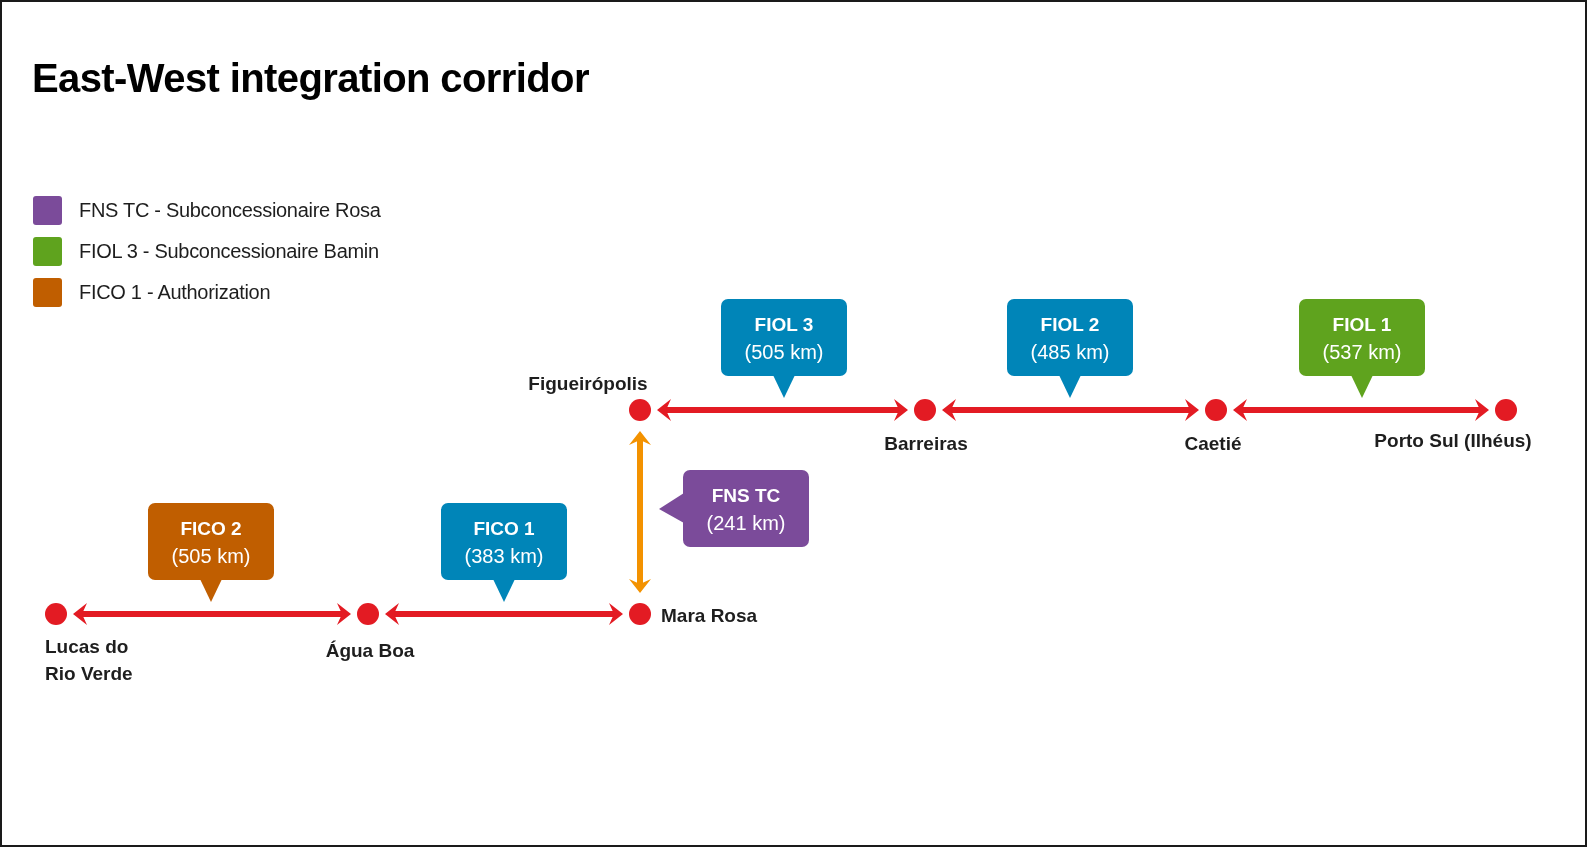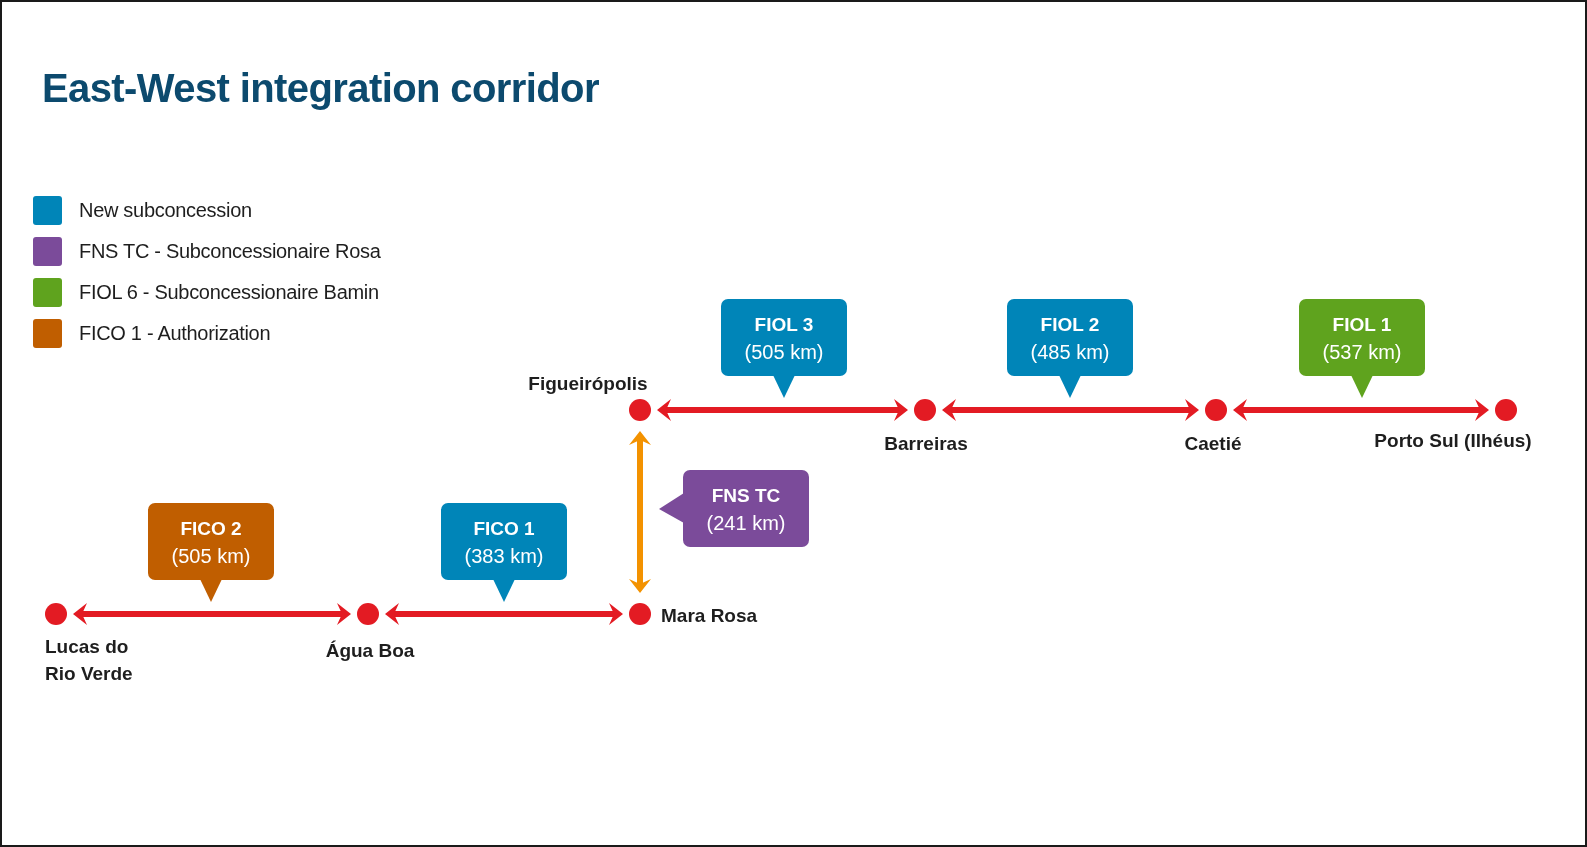--- a/index.html
+++ b/index.html
@@ -21,23 +21,23 @@
       height: 843px;
       border: 2px solid #1a1a1a;
       background: #ffffff;
     }
     .title {
       position: absolute;
       left: 32px;
       top: 56px;
       font-size: 40px;
       font-weight: 700;
-      color: #0c4a6e;
+      color: #000000;
       letter-spacing: -0.6px;
-      margin: 10px;
+      margin: 0;
       white-space: nowrap;
     }
     .legend {
       position: absolute;
       left: 33px;
       top: 196px;
     }
     .legend-item {
       display: flex;
       align-items: center;
@@ -81,30 +81,26 @@
   </style>
 </head>
 <body>
 
 <div class="frame"></div>
 
 <h1 class="title">East-West integration corridor</h1>
 
 <div class="legend">
   <div class="legend-item">
-    <span class="legend-swatch" style="background: rgb(0, 133, 184);"></span>
-    <span class="legend-label">New subconcession</span>
-  </div>
-  <div class="legend-item">
     <span class="legend-swatch" style="background: rgb(123, 75, 154);"></span>
     <span class="legend-label">FNS TC - Subconcessionaire Rosa</span>
   </div>
   <div class="legend-item">
     <span class="legend-swatch" style="background: rgb(95, 163, 30);"></span>
-    <span class="legend-label">FIOL 6 - Subconcessionaire Bamin</span>
+    <span class="legend-label">FIOL 3 - Subconcessionaire Bamin</span>
   </div>
   <div class="legend-item">
     <span class="legend-swatch" style="background: rgb(192, 94, 0);"></span>
     <span class="legend-label">FICO 1 - Authorization</span>
   </div>
 </div>
 
 <svg class="diagram" width="1587" height="847" xmlns="http://www.w3.org/2000/svg">
   <g id="lines-layer">
       <g>

